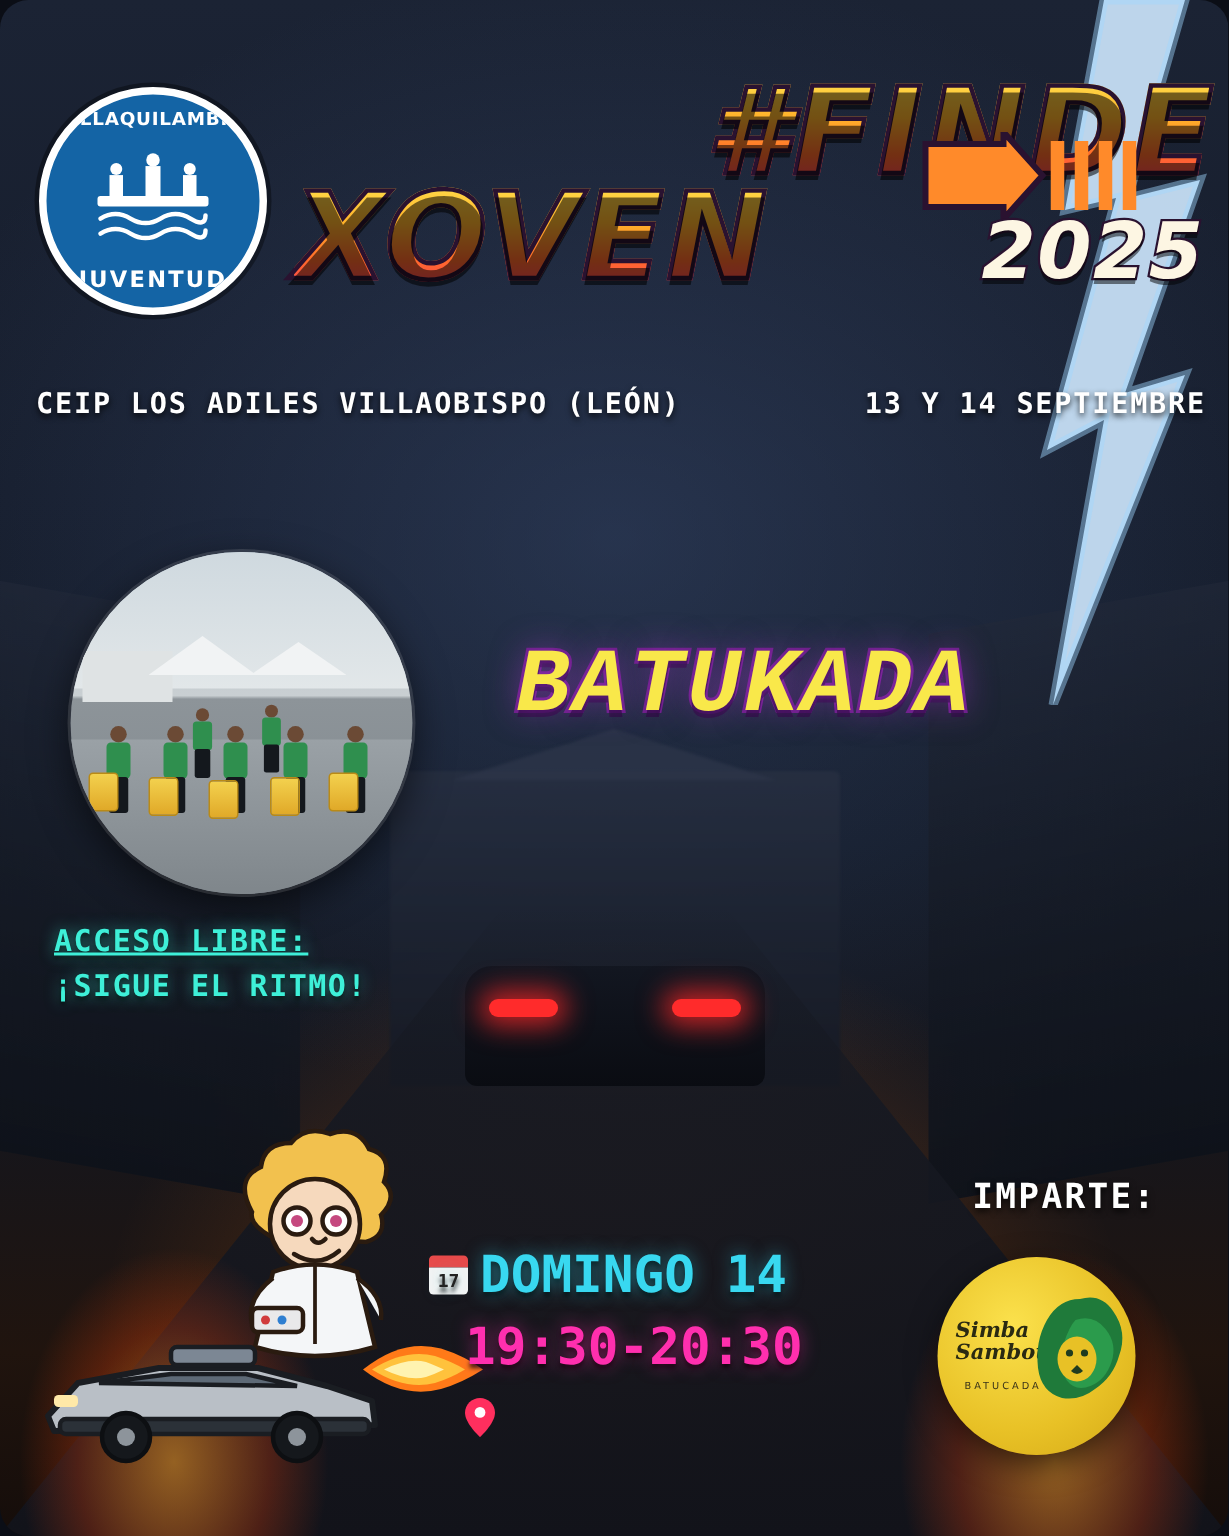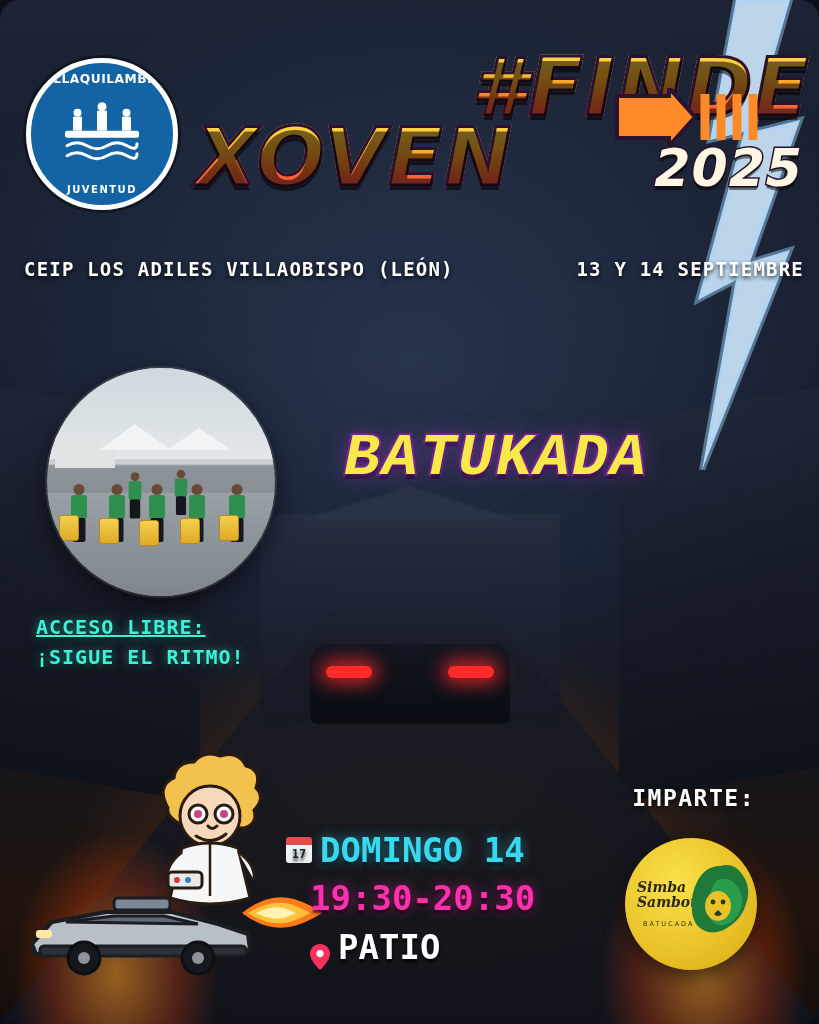--- a/index.html
+++ b/index.html
@@ -141,21 +141,21 @@
     position: absolute;
     top: 9px; left: 0; right: 0;
     text-align: center;
     font-size: 12px;
     transform: scaleX(1.02);
   }
   .logo .ring-bot {
     position: absolute;
     bottom: 10px; left: 0; right: 0;
     text-align: center;
-    font-size: 10px;
+    font-size: 15px;
     letter-spacing: 1.5px;
   }
   .logo .mark {
     position: absolute;
     left: 50%; top: 50%;
     transform: translate(-50%,-52%);
     width: 86px; height: 64px;
   }
 
   .title-wrap {
@@ -272,21 +272,21 @@
     letter-spacing: 2px;
     color: #f9e84a;
     -webkit-text-stroke: 4px #6a1f86;
     paint-order: stroke fill;
     text-shadow: 0 0 22px rgba(180,60,220,0.55), 0 5px 0 rgba(40,10,60,0.75);
     margin-left: 10px;
   }
 
   .imparte {
     position: absolute;
-    right: 64px;
+    right: 48px;
     top: 785px;
     color: #ffffff;
     font-family: "DejaVu Sans Mono", monospace;
     font-weight: bold;
     font-size: 23px;
     letter-spacing: 1.5px;
     text-shadow: 0 2px 5px rgba(0,0,0,0.85);
   }
 
   .simba-logo {
@@ -555,21 +555,20 @@
     <div class="row r2">
       <span>19:30-20:30</span>
     </div>
     <div class="row r3">
       <span class="pin-icon">
         <svg viewBox="0 0 20 26" xmlns="http://www.w3.org/2000/svg">
           <path d="M10 0 C4.5 0 0 4.4 0 9.8 C0 17 10 26 10 26 S20 17 20 9.8 C20 4.4 15.5 0 10 0 Z" fill="#ff2f5e"></path>
           <circle cx="10" cy="9.6" r="3.6" fill="#ffffff"></circle>
         </svg>
       </span>
-      <span>PATIO</span>
     </div>
   </div>
 
   <div class="imparte">IMPARTE:</div>
 
   <div class="simba-logo">
     <div class="txt">
       <div>Simba</div>
       <div>Sambou</div>
     </div>

